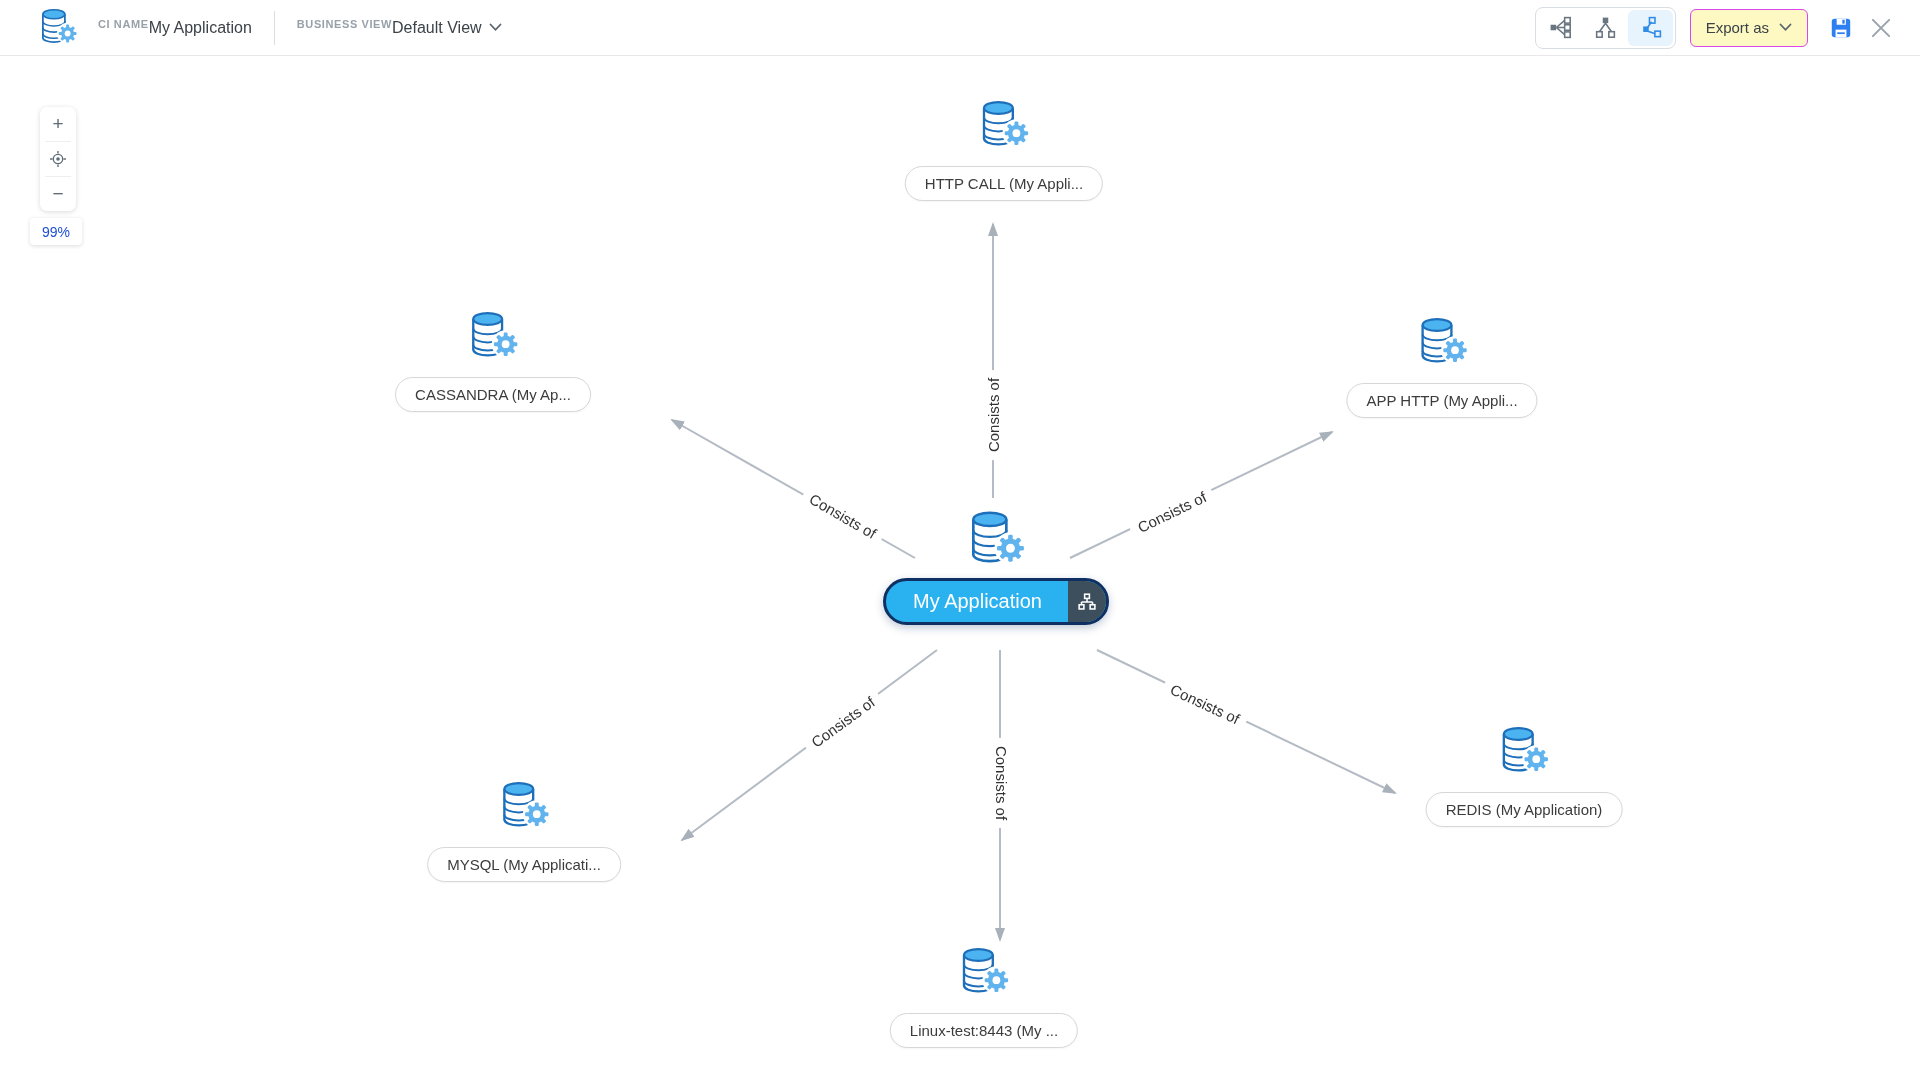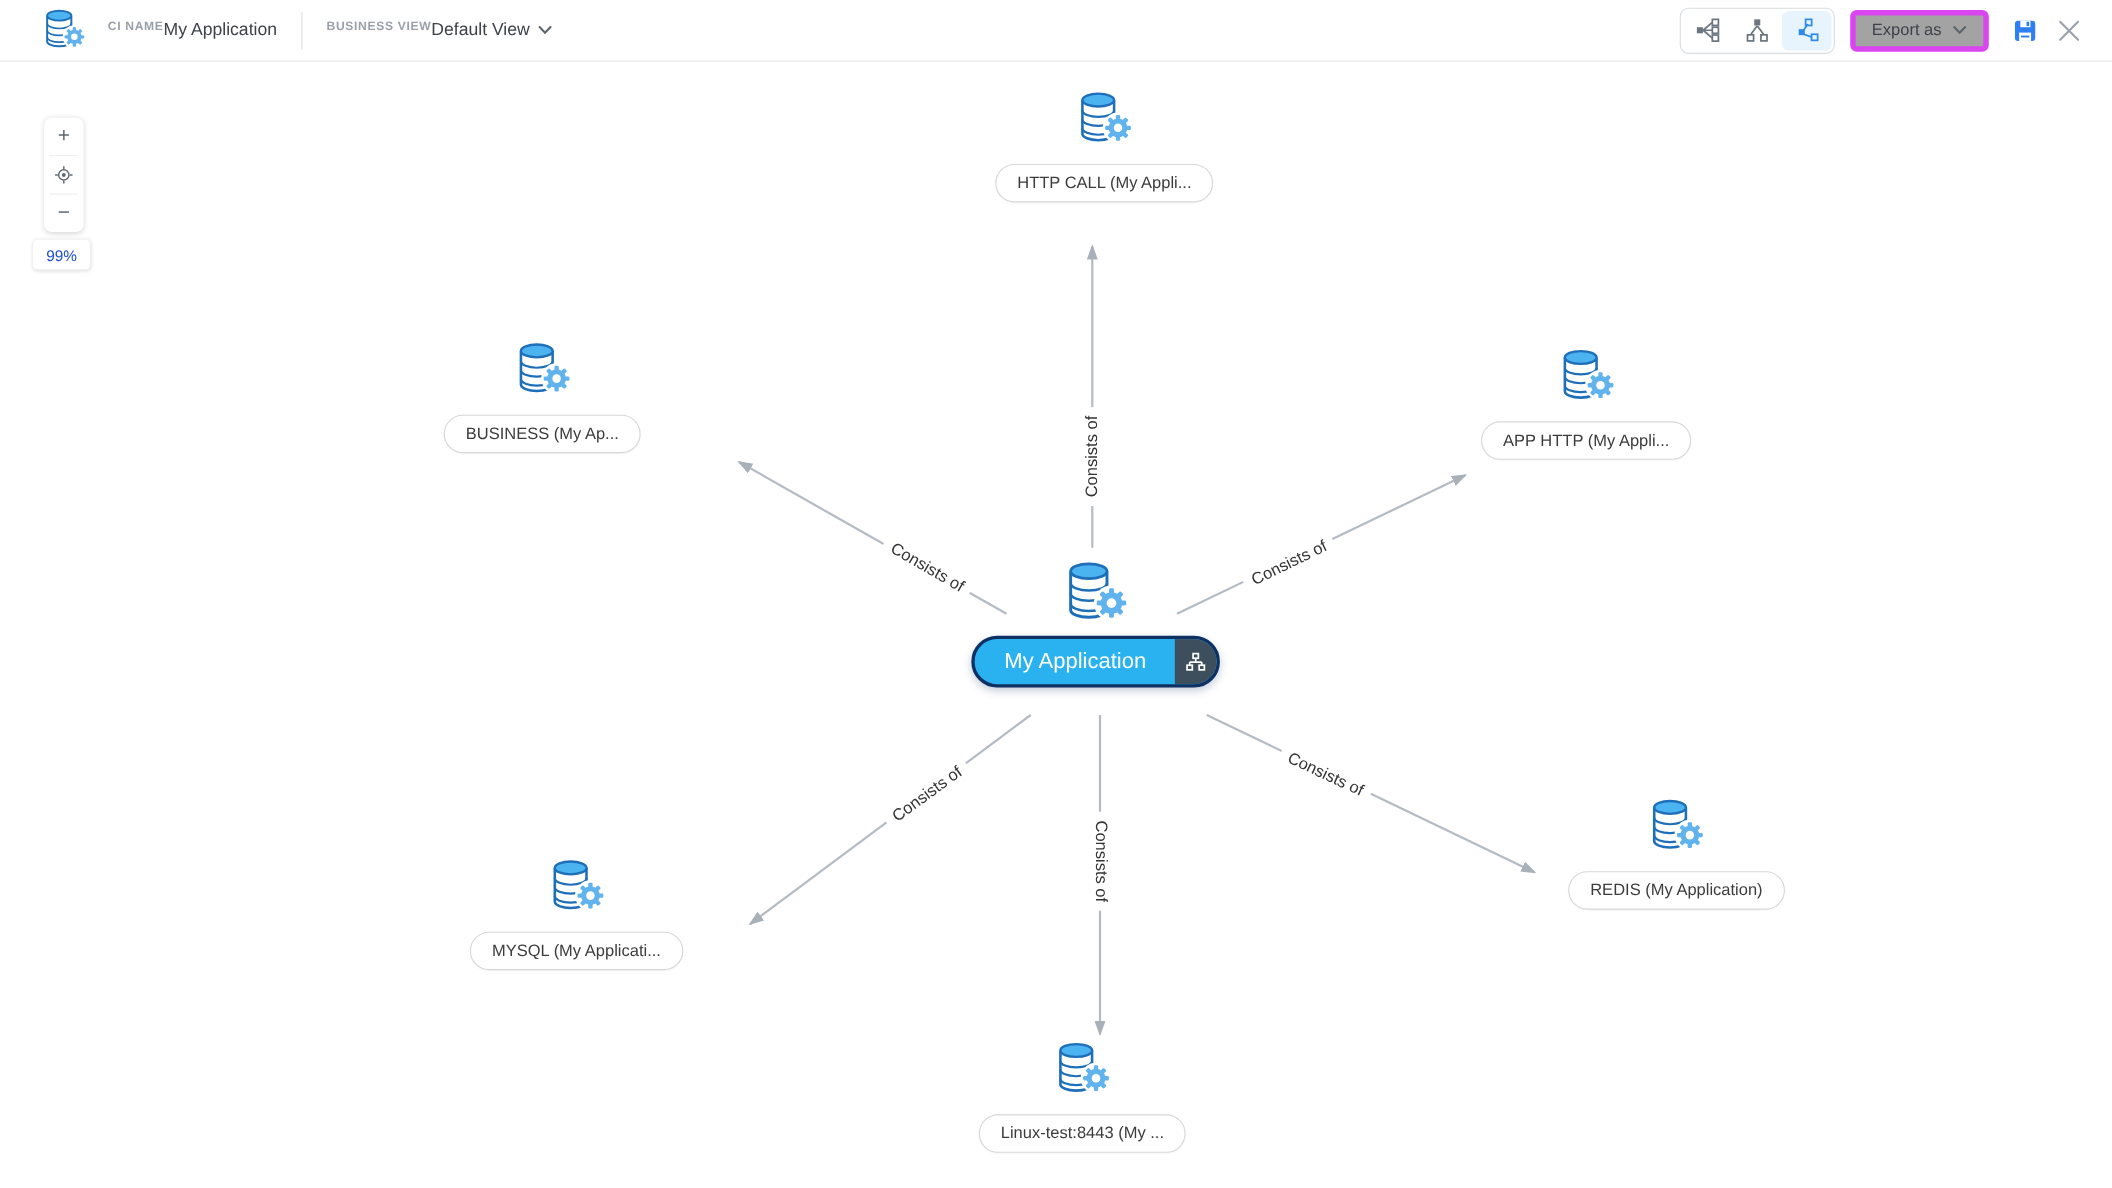--- a/index.html
+++ b/index.html
@@ -17,21 +17,21 @@
   .h-value { font-size:16px; color:#3b4248; }
   .h-value-row { display:flex; align-items:center; gap:7px; cursor:pointer; }
   .h-divider { width:1px; height:34px; background:#ddd; margin:0 22px; }
   .h-right { display:flex; align-items:center; }
   .layout-group { display:flex; align-items:center; border:1px solid #d8dde3;
     border-radius:8px; padding:2px; background:#fff; }
   .layout-btn { width:45px; height:36px; display:flex; align-items:center;
     justify-content:center; border:none; background:transparent; border-radius:6px; cursor:pointer; }
   .layout-btn.active { background:#e7f3fd; }
   .export-btn { margin-left:14px; display:flex; align-items:center; gap:10px;
-    border:5px solid #d946ef; background:#a3a3a3; border-radius:6px; height:38px;
+    border:1px solid #d946ef; background:#fef9c3; border-radius:6px; height:38px;
     padding:0 15px; font-size:15px; color:#3b4248; cursor:pointer;
     font-family:"Liberation Sans",sans-serif; }
   .icon-btn { border:none; background:transparent; cursor:pointer; display:flex;
     align-items:center; justify-content:center; width:34px; height:34px; }
   .save-btn { margin-left:16px; }
   .close-btn { margin-left:6px; }
 
   
   #edges { position:absolute; top:0; left:0; z-index:1; }
 
@@ -200,31 +200,31 @@
 </div>
 <div class="zoom-pct">99%</div>
 
 <div class="edge-label" style="left:993px;  top:415px; --r:-90deg">Consists of</div>
 <div class="edge-label" style="left:843px;  top:516px; --r:30deg">Consists of</div>
 <div class="edge-label" style="left:1172px; top:512px; --r:-26deg">Consists of</div>
 <div class="edge-label" style="left:843px;  top:722px; --r:-36deg">Consists of</div>
 <div class="edge-label" style="left:1001px; top:783px; --r:90deg">Consists of</div>
 <div class="edge-label" style="left:1205px; top:704px; --r:25deg">Consists of</div>
 
-<div class="node" style="left:1004px; top:82px">
+<div class="node" style="left:1004px; top:99px">
   <svg class="node-icon" viewBox="0 0 64 60">
       <use href="#dbgear"></use>
     </svg>
   <div class="node-pill">HTTP CALL (My Appli...</div>
 </div>
 <div class="node" style="left:493px; top:310px">
   <svg class="node-icon" viewBox="0 0 64 60">
       <use href="#dbgear"></use>
     </svg>
-  <div class="node-pill">BUSINESS (My Ap...</div>
+  <div class="node-pill">CASSANDRA (My Ap...</div>
 </div>
 <div class="node" style="left:1442px; top:316px">
   <svg class="node-icon" viewBox="0 0 64 60">
       <use href="#dbgear"></use>
     </svg>
   <div class="node-pill">APP HTTP (My Appli...</div>
 </div>
 <div class="node" style="left:524px; top:780px">
   <svg class="node-icon" viewBox="0 0 64 60">
       <use href="#dbgear"></use>

